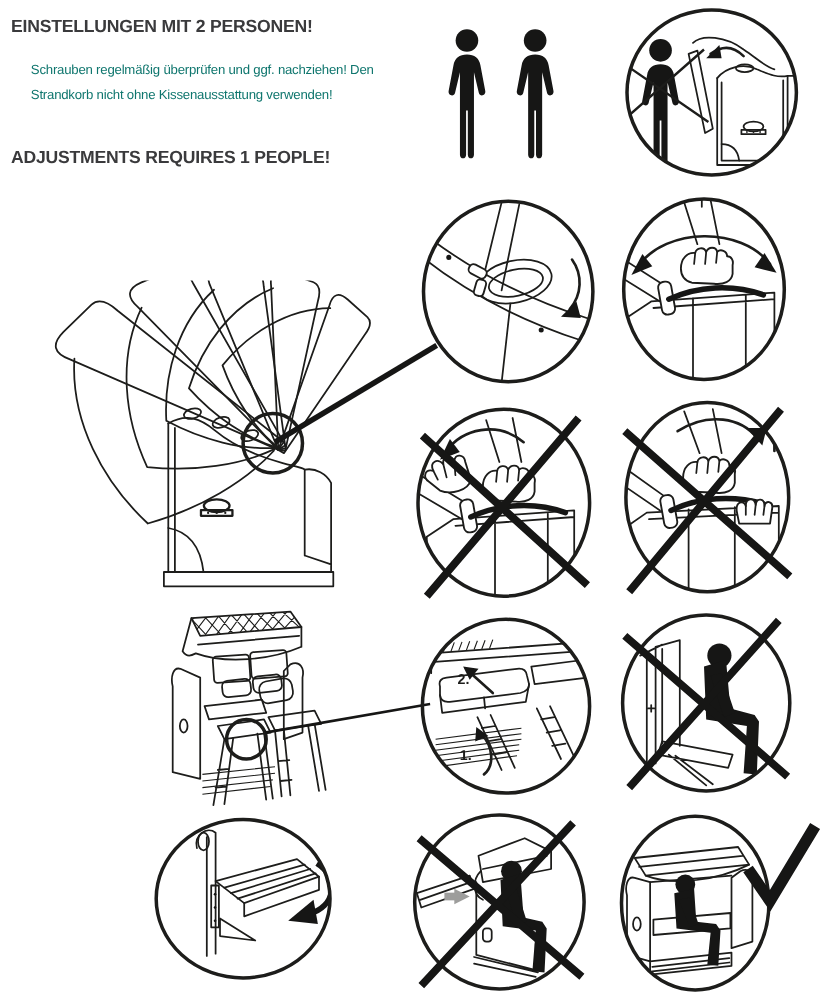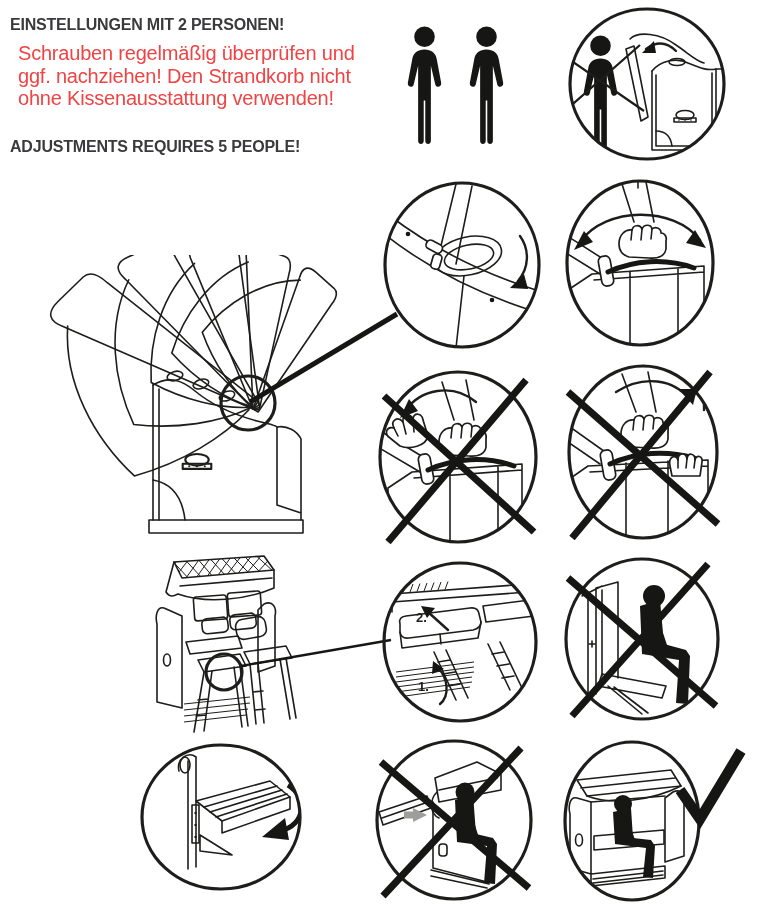--- a/index.html
+++ b/index.html
@@ -2,21 +2,21 @@
 <html><head>
 <meta charset="utf-8">
 <style>
   html,body{margin:0;padding:0;background:#ffffff;}
   #page{position:relative;width:762px;height:906px;background:#fff;overflow:hidden;
         font-family:"Liberation Sans",sans-serif;}
   .abs{position:absolute;}
   
   #text-block{left:10px;top:16px;width:354px;}
   .tb-h{font-size:16px;font-weight:700;color:#3a3a3c;letter-spacing:-0.2px;margin:0 0 7px 0;}
-  .tb-p{font-size:20px;color:#ef4444;line-height:22.5px;margin:8px;white-space:pre-wrap;letter-spacing:-0.2px;}
+  .tb-p{font-size:12px;color:#0f766e;line-height:22.5px;margin:18px;white-space:pre-wrap;letter-spacing:-0.2px;}
   .tb-gap{height:20px;}
   
   .ln{stroke:#1d1d1b;fill:none;stroke-width:1.6;stroke-linecap:round;stroke-linejoin:round;}
   .ln2{stroke:#1d1d1b;fill:none;stroke-width:2.4;stroke-linecap:round;stroke-linejoin:round;}
   .circ{stroke:#1d1d1b;fill:none;stroke-width:3.2;}
   .xline{stroke:#161615;fill:none;stroke-width:7;stroke-linecap:butt;}
   .xthin{stroke:#1d1d1b;fill:none;stroke-width:2.2;stroke-linecap:butt;}
   .fill{fill:#161615;stroke:none;}
   .wfill{fill:#ffffff;stroke:#1d1d1b;stroke-width:1.7;stroke-linejoin:round;}
   .strap{stroke:#161615;fill:none;stroke-width:5;stroke-linecap:round;}
@@ -48,21 +48,21 @@
         <path class="ln" vector-effect="non-scaling-stroke" d="M0,0 L-26,-140 Q-30,-156 -14,-153 L10,-148 Q18,-146 16,-132 L6,0 Z"></path>
         <path class="ln" vector-effect="non-scaling-stroke" d="M-24,-138 C-58,-118 -78,-80 -84,-42 C-58,-20 -28,-6 -2,-2"></path>
       </g>
     </defs>
   </svg>
 
   <div class="abs" id="text-block">
     <h1 class="tb-h">EINSTELLUNGEN MIT 2 PERSONEN!</h1>
     <p class="tb-p">Schrauben regelmäßig überprüfen und ggf. nachziehen! Den Strandkorb nicht ohne Kissenausstattung verwenden!</p>
     <div class="tb-gap"></div>
-    <h2 class="tb-h">ADJUSTMENTS REQUIRES 5 PEOPLE!</h2>
+    <h2 class="tb-h">ADJUSTMENTS REQUIRES 1 PEOPLE!</h2>
   </div>
 
   <svg class="abs" style="left:398px;top:24px" width="116" height="128" viewBox="0 0 116 128">
     <use href="#person-standing" transform="translate(2,2) scale(0.98)"></use>
     <use href="#person-standing" transform="translate(64,2) scale(0.98)"></use>
   </svg>
 
   <svg class="abs" style="left:564px;top:5px" width="166" height="160" viewBox="0 0 166 160">
     <defs>
         <clipPath id="clip1">

